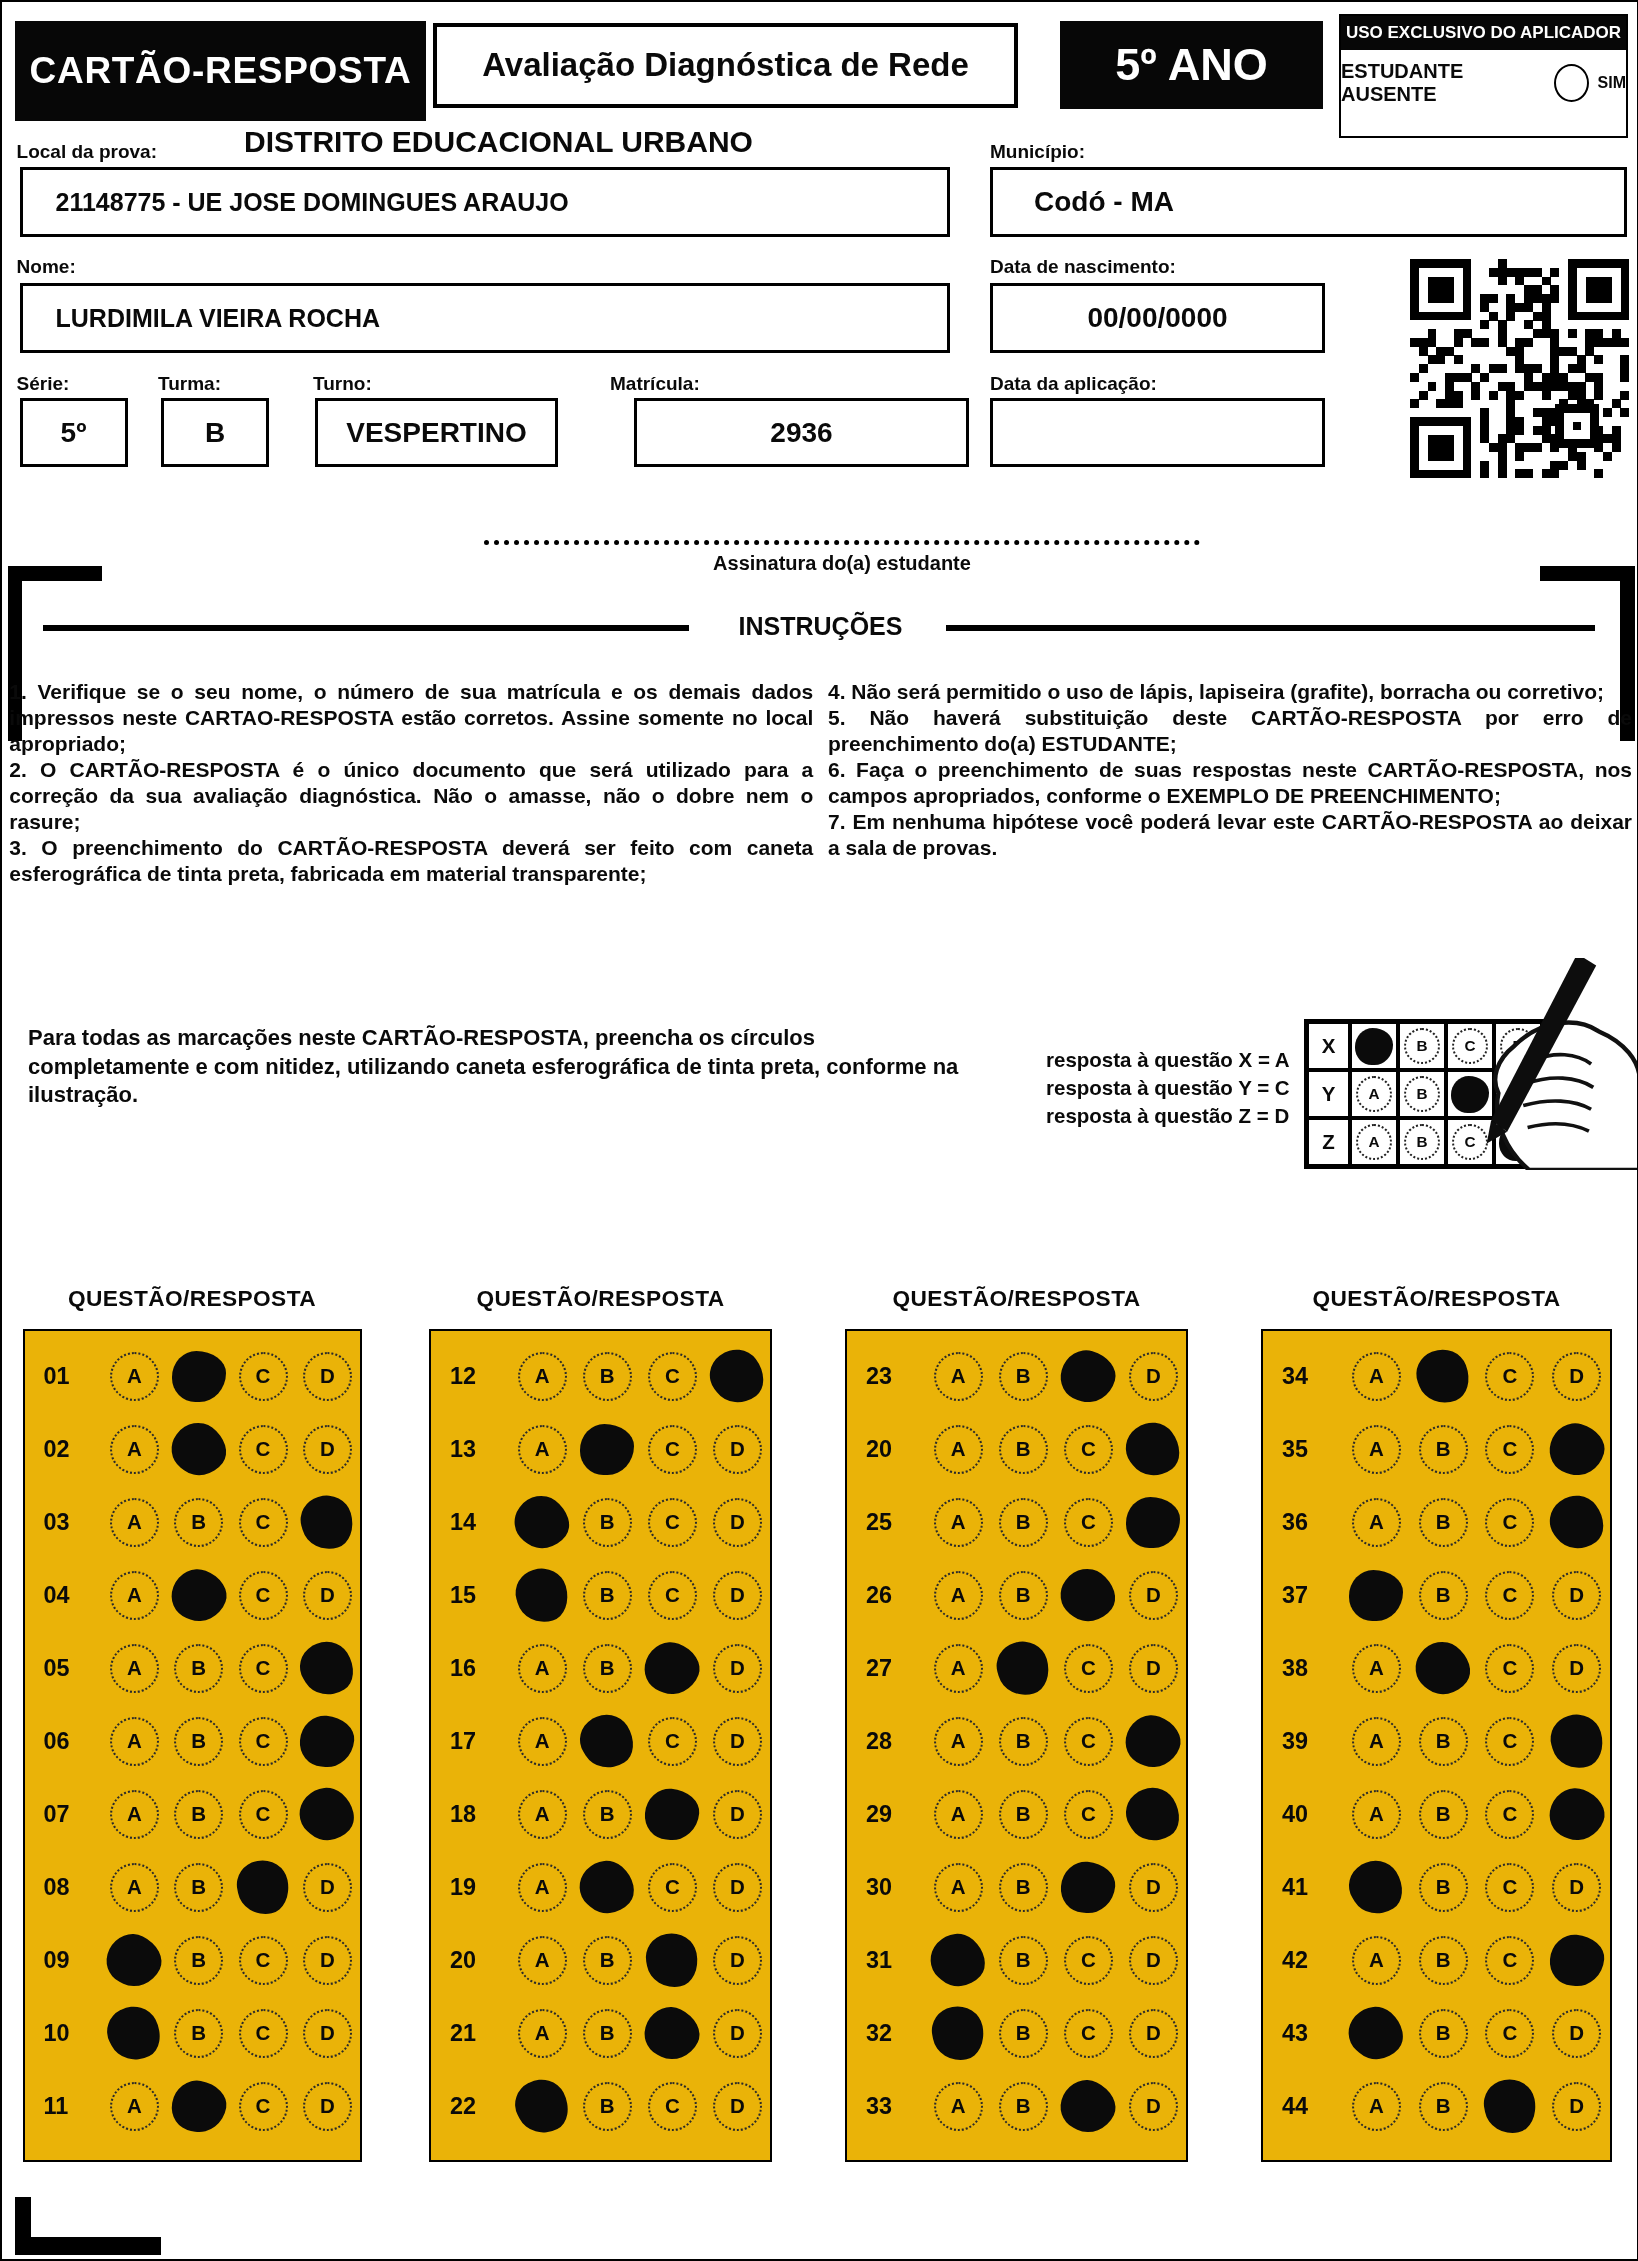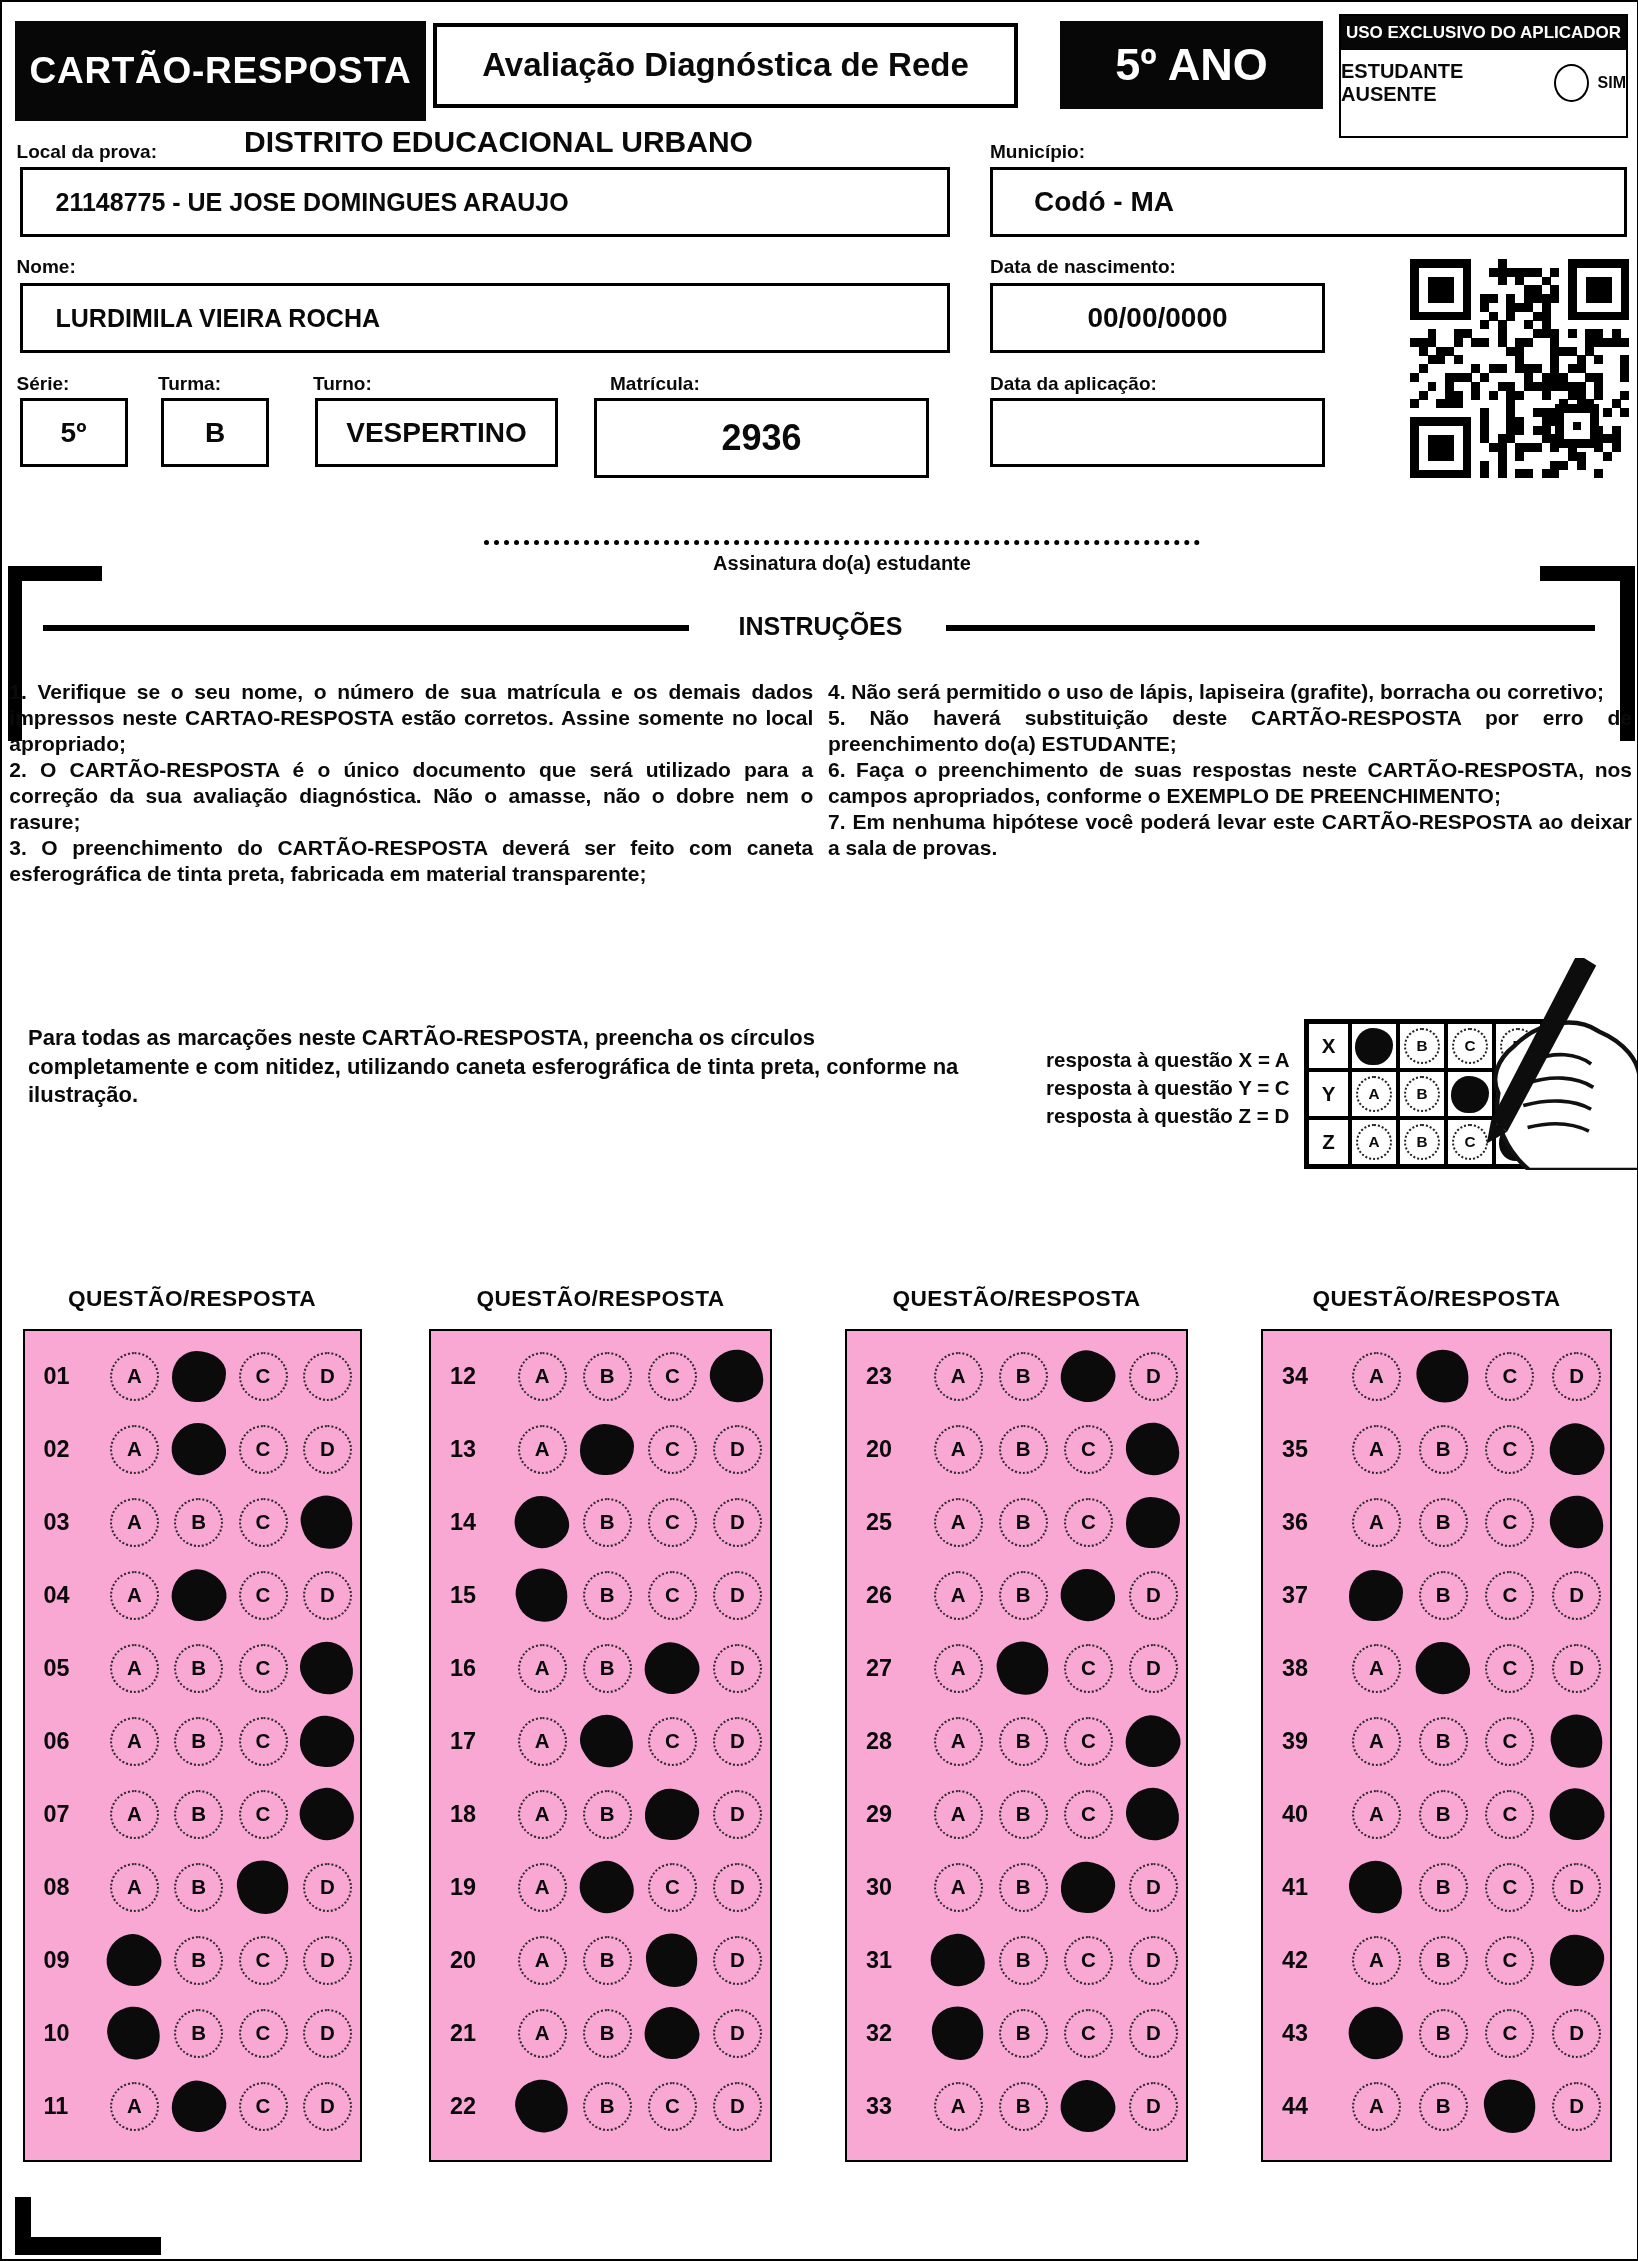--- a/index.html
+++ b/index.html
@@ -42,21 +42,21 @@
   .ex-grid{left:1302px;top:1017px;border:3.7px solid #000;background:#fff;}
   .ex-row{display:flex;}
   .ex-cell{width:44px;height:44px;border:2.2px solid #000;display:flex;align-items:center;justify-content:center;background:#fff;}
   .ex-label{width:39px;font-size:20.5px;font-weight:bold;}
   .ex-bubble{width:32px;height:32px;border:2.2px dotted #222;border-radius:50%;display:flex;align-items:center;
              justify-content:center;font-size:15.3px;font-weight:bold;}
   .ex-blob{width:38px;height:37px;background:#0b0b0b;border-radius:48% 55% 50% 45%/52% 46% 56% 48%;}
   .hand-svg{left:1403px;top:956px;width:235px;height:212px;pointer-events:none;}
   
   .ans-header{top:1283px;text-align:center;font-size:22.7px;font-weight:bold;letter-spacing:0.4px;}
-  .ans-grid{top:1327px;height:833px;border:2.2px solid #000;background:#f9a8d4;padding-top:8.8px;}
+  .ans-grid{top:1327px;height:833px;border:2.2px solid #000;background:#eab308;padding-top:8.8px;}
   .q-row{display:flex;align-items:center;height:73px;}
   .q-num{width:63px;padding-left:19px;font-size:23.4px;font-weight:bold;}
   .q-cell{width:69px;display:flex;align-items:center;justify-content:center;}
   .q-bubble{width:45px;height:45px;border:2.2px dotted #2a2a2a;border-radius:50%;display:flex;align-items:center;
             justify-content:center;font-size:20.5px;font-weight:bold;}
   .q-blob{width:54px;height:51px;background:#0b0b0b;border-radius:46% 56% 50% 44%/52% 44% 58% 48%;}
 </style>
 </head>
 <body>
 
@@ -306,21 +306,21 @@
   <div class="abs flabel" style="left:14.6px;top:371px;">Série:</div>
   <div class="abs fbox center" style="left:17.5px;top:396px;width:108px;height:69px;font-size:28px;">5º</div>
 
   <div class="abs flabel" style="left:156px;top:371px;">Turma:</div>
   <div class="abs fbox center" style="left:159px;top:396px;width:108px;height:69px;font-size:28px;">B</div>
 
   <div class="abs flabel" style="left:311px;top:371px;">Turno:</div>
   <div class="abs fbox center" style="left:313px;top:396px;width:243px;height:69px;font-size:28px;">VESPERTINO</div>
 
   <div class="abs flabel" style="left:608px;top:371px;">Matrícula:</div>
-  <div class="abs fbox center" style="left:592px;top:396px;width:335px;height:80px;font-size:36px;">2936</div>
+  <div class="abs fbox center" style="left:632px;top:396px;width:335px;height:69px;font-size:28px;">2936</div>
 
   <div class="abs flabel" style="left:988px;top:371px;">Data da aplicação:</div>
   <div class="abs fbox" style="left:988px;top:396px;width:335px;height:69px;"></div>
 
   <div class="abs sig-line"></div>
   <div class="abs sig-label">Assinatura do(a) estudante</div>
 
   <div class="abs mark" style="left:5.8px;top:564px;width:94px;height:14.6px;"></div>
   <div class="abs mark" style="left:5.8px;top:564px;width:14.6px;height:175px;"></div>
   <div class="abs mark" style="left:1538px;top:564px;width:95px;height:14.6px;"></div>

